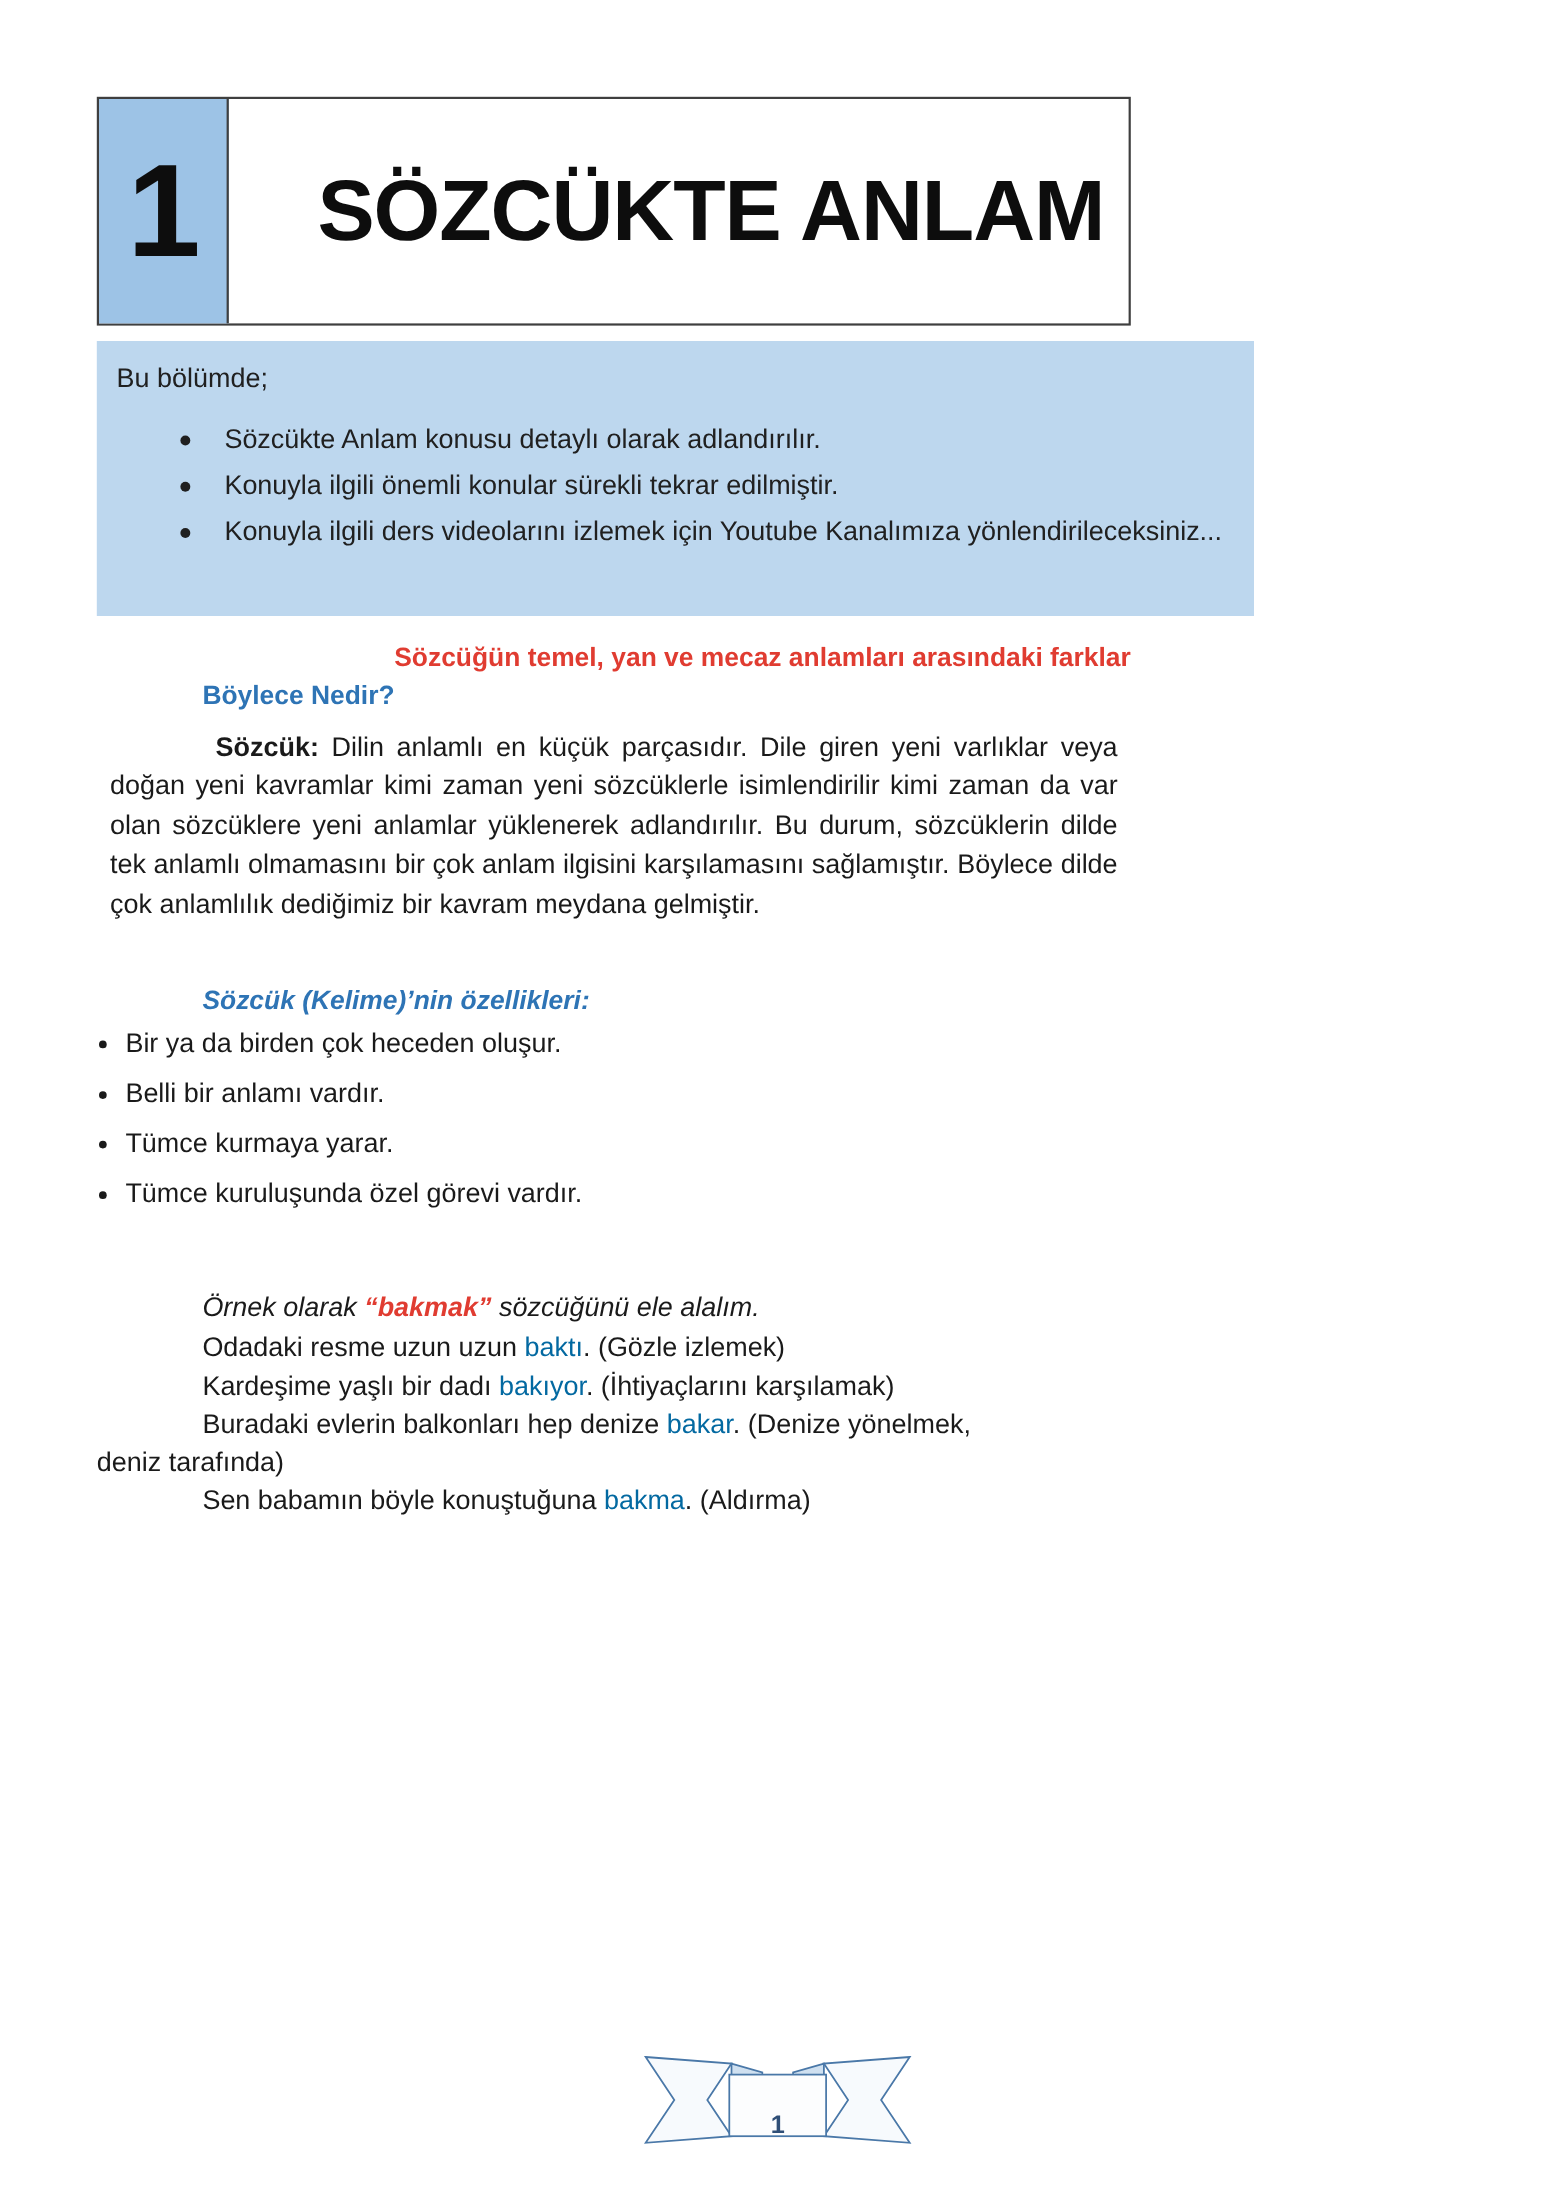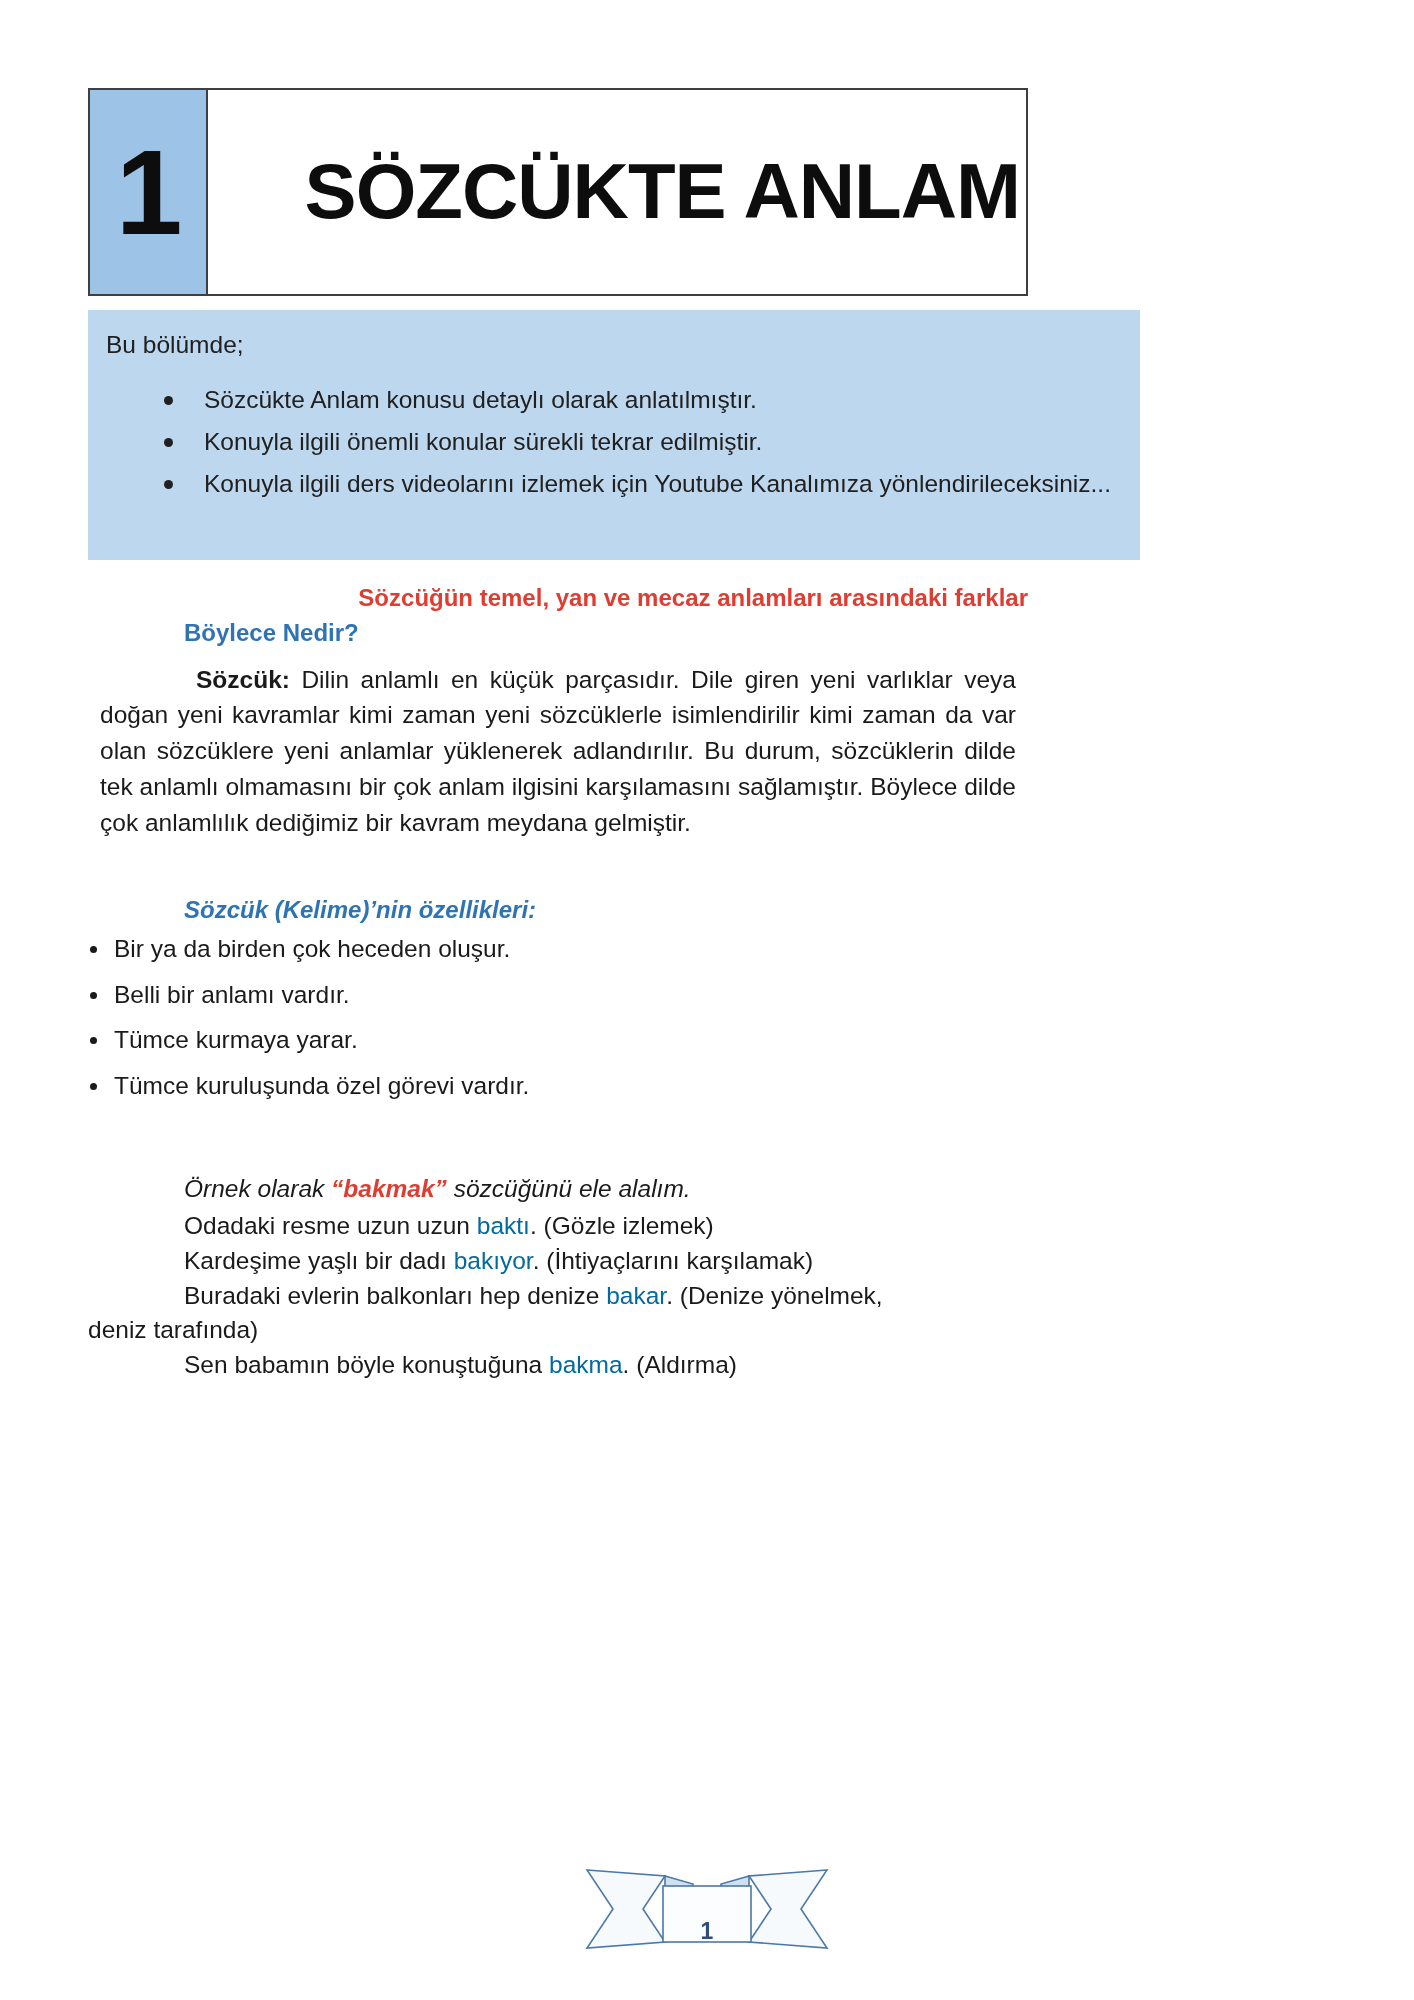--- a/index.html
+++ b/index.html
@@ -50,21 +50,21 @@
     font-size: 120px;
     line-height: 1;
     color: #0d0d0d;
     letter-spacing: -2px;
   }
   .chapter-title-cell {
     flex: 1;
     display: flex;
     align-items: center;
     justify-content: flex-end;
-    padding-right: 6px;
+    padding-right: 22px;
     box-sizing: border-box;
     overflow: hidden;
   }
   .chapter-title {
     font-family: "Liberation Sans", sans-serif;
     font-weight: bold;
     font-size: 78px;
     line-height: 1.05;
     color: #0d0d0d;
     white-space: nowrap;
@@ -238,21 +238,21 @@
     <div class="chapter-title-cell">
       <span class="chapter-title">SÖZCÜKTE ANLAM</span>
     </div>
   </div>
 
   <div class="info-box">
     <p class="info-intro">Bu bölümde;</p>
     <ul class="info-list">
       <li>
         <span class="dot"></span>
-        <span>Sözcükte Anlam konusu detaylı olarak anlatılmıştır.</span>
+        <span>Sözcükte Anlam konusu detaylı olarak adlandırılır.</span>
       </li>
       <li>
         <span class="dot"></span>
         <span>Konuyla ilgili önemli konular sürekli tekrar edilmiştir.</span>
       </li>
       <li>
         <span class="dot"></span>
         <span>Konuyla ilgili ders videolarını izlemek için Youtube Kanalımıza yönlendirileceksiniz...</span>
       </li>
     </ul>

